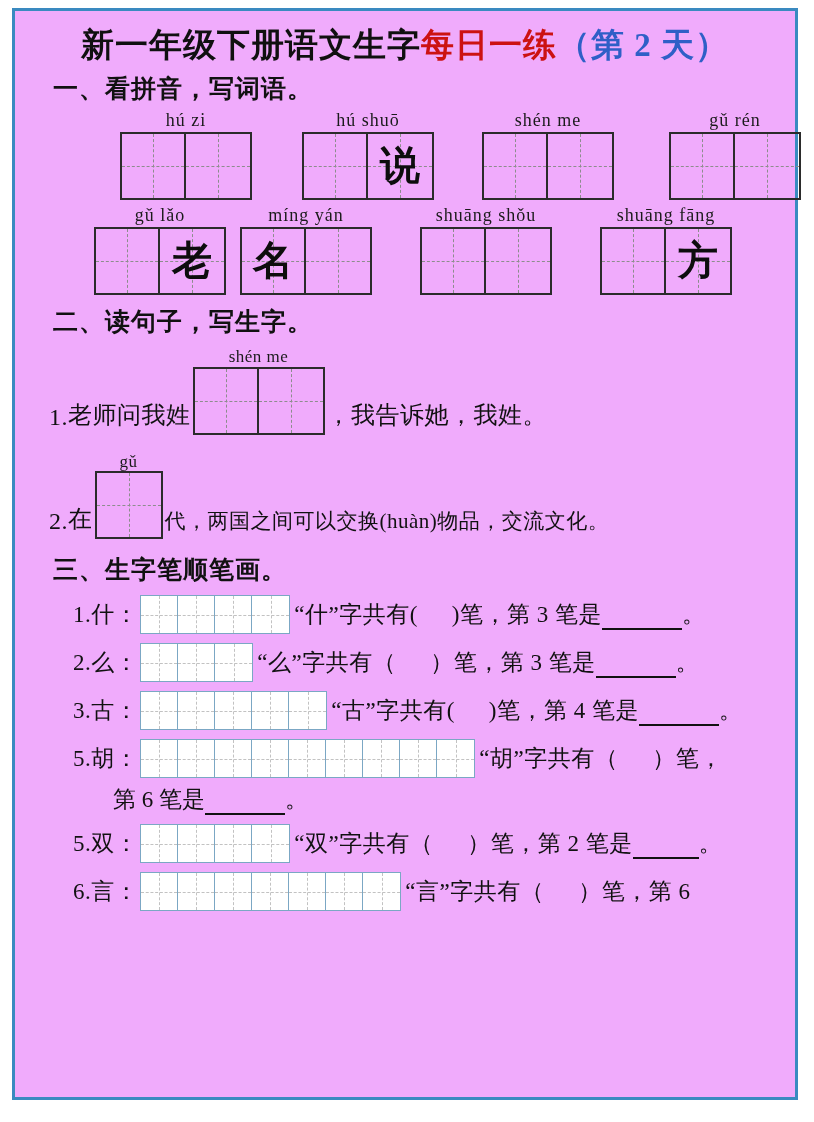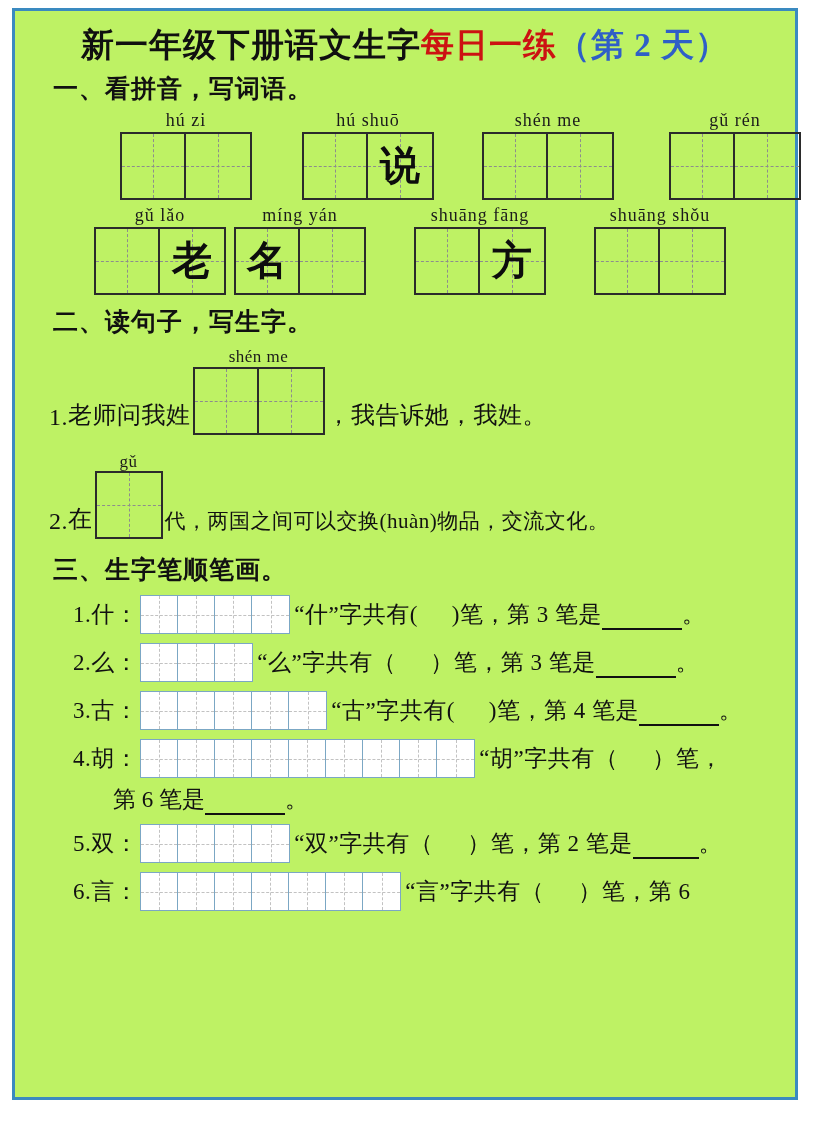--- a/index.html
+++ b/index.html
@@ -17,21 +17,21 @@
 
   
   .page-frame {
     position: absolute;
     left: 12px;
     top: 8px;
     width: 786px;
     height: 1092px;
     border: 3px solid #3a8ac0;
     box-sizing: border-box;
-    background: #bef264;
+    background: #f0abfc;
   }
   .sheet {
     position: absolute;
     left: 0; top: 0; right: 0; bottom: 0;
     padding: 6px 20px 0 20px;
     box-sizing: border-box;
   }
 
   
   .title {
@@ -251,43 +251,43 @@
     <div class="pin-row" id="s1row2">
         <div class="pin-group" style="margin-left: 59px;">
           <div class="pin-text">gǔ   lǎo</div>
           <span class="tzg-strip">
             <span class="tzg-cell"></span>
             <span class="tzg-cell">
               <span class="tzg-ch">老</span>
             </span>
           </span>
         </div>
-        <div class="pin-group" style="margin-left: 8px;">
+        <div class="pin-group" style="margin-left: 14px;">
           <div class="pin-text">míng yán</div>
           <span class="tzg-strip">
             <span class="tzg-cell">
               <span class="tzg-ch">名</span>
             </span>
             <span class="tzg-cell"></span>
           </span>
         </div>
         <div class="pin-group" style="margin-left: 48px;">
+          <div class="pin-text">shuāng shǒu</div>
+          <span class="tzg-strip">
+            <span class="tzg-cell"></span>
+            <span class="tzg-cell"></span>
+          </span>
+        </div>
+        <div class="pin-group" style="margin-left: 48px;">
           <div class="pin-text">shuāng fāng</div>
           <span class="tzg-strip">
             <span class="tzg-cell"></span>
             <span class="tzg-cell">
               <span class="tzg-ch">方</span>
             </span>
-          </span>
-        </div>
-        <div class="pin-group" style="margin-left: 48px;">
-          <div class="pin-text">shuāng shǒu</div>
-          <span class="tzg-strip">
-            <span class="tzg-cell"></span>
-            <span class="tzg-cell"></span>
           </span>
         </div>
       </div>
 
     <div class="sec-head" style="margin-top:10px;">二、读句子，写生字。</div>
 
     <div class="sent-line">
       <span class="sent-txt">1.</span>
       <span class="sent-txt">老师问我姓</span>
       <span class="inline-box-wrap">
@@ -340,21 +340,21 @@
           <span class="blue-strip">
             <span class="blue-cell"></span>
             <span class="blue-cell"></span>
             <span class="blue-cell"></span>
             <span class="blue-cell"></span>
             <span class="blue-cell"></span>
           </span>
           <span class="so-tail"><span>“古”字共有(</span><span class="paren-gap"></span><span>)笔，第 4 笔是</span><span class="blank-line blank-w-long"></span><span>。</span></span>
         </div>
         <div class="so-row">
-          <span class="so-label">4.胡：</span>
+          <span class="so-label">5.胡：</span>
           <span class="blue-strip">
             <span class="blue-cell"></span>
             <span class="blue-cell"></span>
             <span class="blue-cell"></span>
             <span class="blue-cell"></span>
             <span class="blue-cell"></span>
             <span class="blue-cell"></span>
             <span class="blue-cell"></span>
             <span class="blue-cell"></span>
             <span class="blue-cell"></span>

